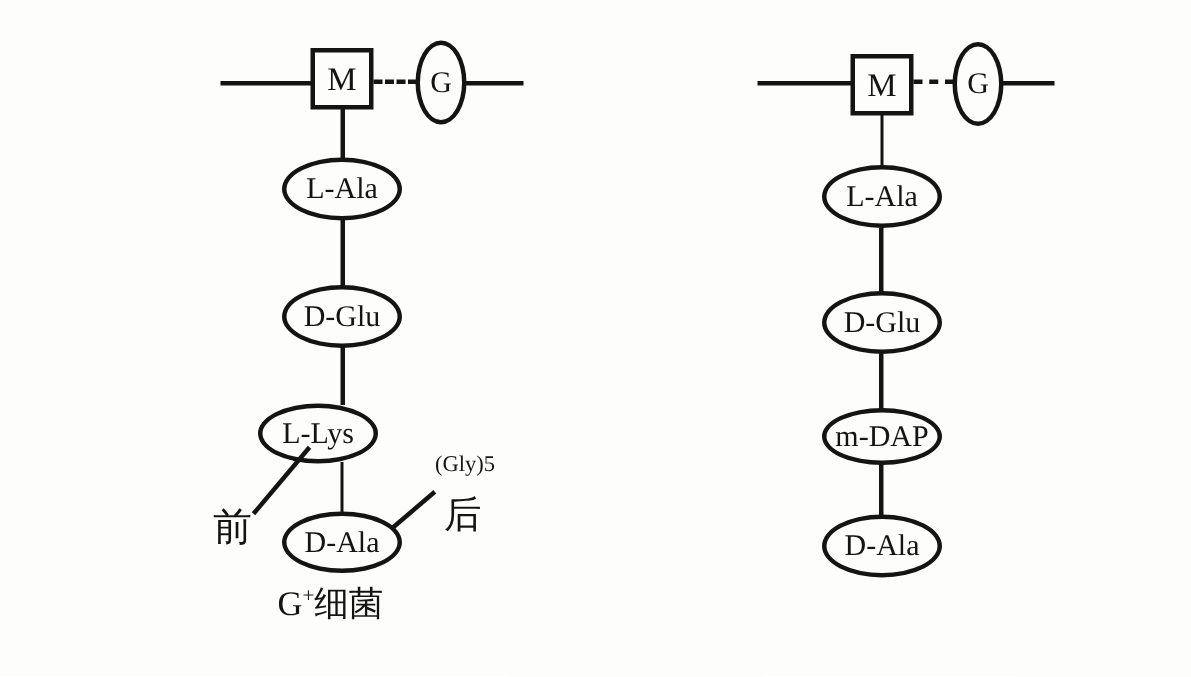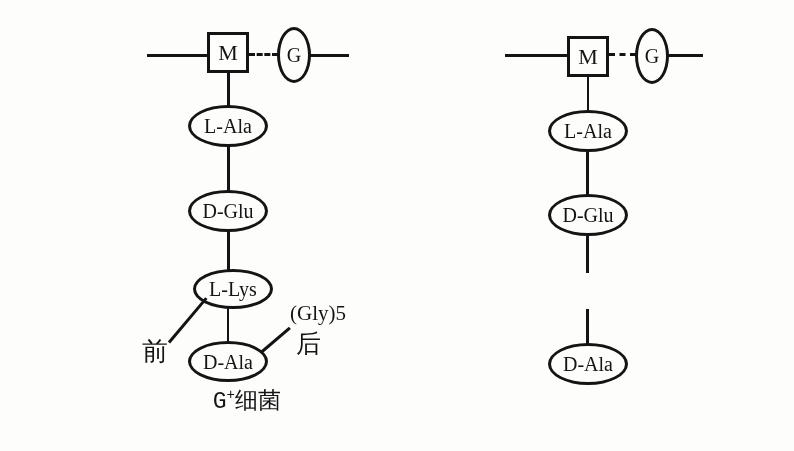--- a/index.html
+++ b/index.html
@@ -20,21 +20,21 @@
     display:flex; align-items:center; justify-content:center;
     font-size:20px; line-height:1; background:transparent;
   }
   .node-square {
     position:absolute; box-sizing:border-box;
     border:3px solid #141414;
     display:flex; align-items:center; justify-content:center;
     font-size:22px; line-height:1;
   }
   .label { position:absolute; line-height:1; white-space:nowrap; }
-  .caption { position:absolute; text-align:right; font-size:23px; line-height:1; white-space:nowrap;font-family:Liberation Mono, monospace; }
+  .caption { position:absolute; text-align:left; font-size:23px; line-height:1; white-space:nowrap; }
   .caption sup { font-size:14px; line-height:0; }
 </style>
 </head>
 <body>
 
 <div class="canvas">
 
   <div class="hline" style="left:147px; top:54px; width:61px;"></div>
   <div class="dashline" style="left:249px; top:53px; width:29px;"></div>
   <div class="hline" style="left:310px; top:54px; width:39px;"></div>
@@ -50,32 +50,32 @@
   <div class="vline" style="left:227px; top:146px; height:45px;"></div>
   <div class="vline" style="left:227px; top:230px; height:40px;"></div>
   <div class="vline thin" style="left:227px; top:308px; height:34px;"></div>
 
   <div class="node-ellipse" style="left:188px; top:105px; width:80px; height:42px;">
     <span>L-Ala</span>
   </div>
   <div class="node-ellipse" style="left:188px; top:190px; width:80px; height:42px;">
     <span>D-Glu</span>
   </div>
-  <div class="node-ellipse" style="left:193px; top:269px; width:80px; height:40px;font-family:Liberation Serif, serif;">
+  <div class="node-ellipse" style="left:172px; top:269px; width:80px; height:40px;font-family:Liberation Serif, serif;">
     <span>L-Lys</span>
   </div>
   <div class="node-ellipse" style="left:188px; top:341px; width:80px; height:41px;">
     <span>D-Ala</span>
   </div>
 
   <div class="diag" style="left:169px; top:341px; width:58px; transform:rotate(-49.9deg);"></div>
   <div class="diag" style="left:261px; top:351px; width:38px; transform:rotate(-40.5deg);"></div>
 
   <div class="label" style="left:142px; top:339px; font-size:26px;">前</div>
-  <div class="label" style="left:290px; top:303px; font-size:21px;">(Gly)5</div>
+  <div class="label" style="left:290px; top:303px; font-size:15px;">(Gly)5</div>
   <div class="label" style="left:296px; top:331px; font-size:25px;">后</div>
 
   <div class="caption" style="left:185px; top:391px; width:96px;">
     <span>G</span><sup>+</sup><span>细菌</span>
   </div>
 
   <div class="hline" style="left:505px; top:54px; width:63px;"></div>
   <div class="dashline" style="left:609px; top:53px; width:27px;"></div>
   <div class="hline" style="left:668px; top:54px; width:35px;"></div>
 
@@ -90,18 +90,21 @@
   <div class="vline" style="left:586px; top:152px; height:43px;"></div>
   <div class="vline" style="left:586px; top:235px; height:38px;"></div>
   <div class="vline" style="left:586px; top:309px; height:35px;"></div>
 
   <div class="node-ellipse" style="left:548px; top:110px; width:80px; height:42px;">
     <span>L-Ala</span>
   </div>
   <div class="node-ellipse" style="left:548px; top:194px; width:80px; height:42px;">
     <span>D-Glu</span>
   </div>
+  <div class="node-ellipse" style="left:548px; top:272px; width:80px; height:38px;">
+    <span>m-DAP</span>
+  </div>
   <div class="node-ellipse" style="left:548px; top:343px; width:80px; height:42px;">
     <span>D-Ala</span>
   </div>
 
 
 </div>
 
 </body></html>

